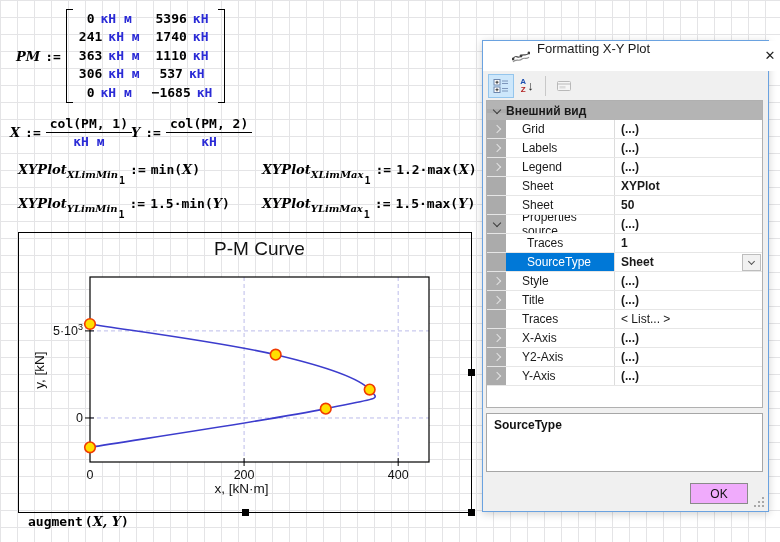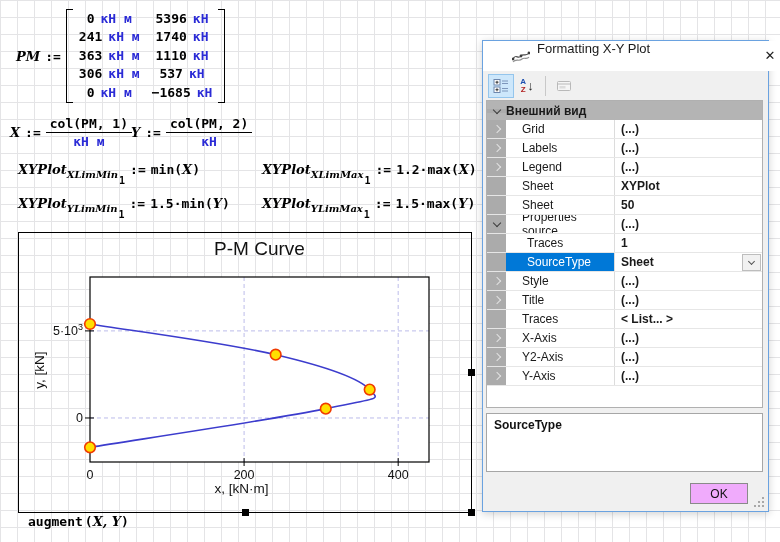--- a/index.html
+++ b/index.html
@@ -64,21 +64,21 @@
          font-size:12px;color:#1a1a1a;}
   .pcat{height:19px;background:#b4b4b4;display:flex;align-items:center;font-weight:bold;}
   .pcat .gut{width:19px;display:flex;justify-content:center;}
   .prow{height:18px;display:flex;align-items:stretch;border-bottom:1px solid #e6e6e6;}
   .gut{width:19px;background:#ababab;flex:none;display:flex;align-items:center;justify-content:center;}
   .plabel{width:108px;flex:none;display:flex;align-items:center;padding-left:16px;box-sizing:border-box;
           overflow:hidden;}
   .plabel.child{padding-left:21px;}
   .pvalue{flex:1;display:flex;align-items:center;padding-left:6px;border-left:1px solid #dcdcdc;
           font-weight:bold;box-sizing:border-box;overflow:hidden;}
-  .pvalue.reg{font-weight:bold;}
+  .pvalue.reg{font-weight:normal;}
   .prow.sel .plabel{background:#0078d7;color:#fff;}
   .combo-dd{margin-left:auto;margin-right:1px;width:17px;height:15px;background:#f1f1f1;
             border:1px solid #bdbdbd;display:flex;align-items:center;justify-content:center;}
   .chev{display:inline-block;width:5px;height:5px;border-right:1.7px solid #e2e2e2;
         border-bottom:1.7px solid #e2e2e2;transform:rotate(-45deg);}
   .chev.down{border-color:#3c3c3c;transform:rotate(45deg);margin-top:-2px;}
   .chev.dd{border-color:#555;width:4px;height:4px;transform:rotate(45deg);margin-top:-2px;}
   .pdesc{position:absolute;left:3px;top:372px;width:277px;height:59px;background:#fff;
          border:1px solid #a6a6a6;box-sizing:border-box;padding:4px 7px;
          font-size:12px;font-weight:bold;color:#111;}

